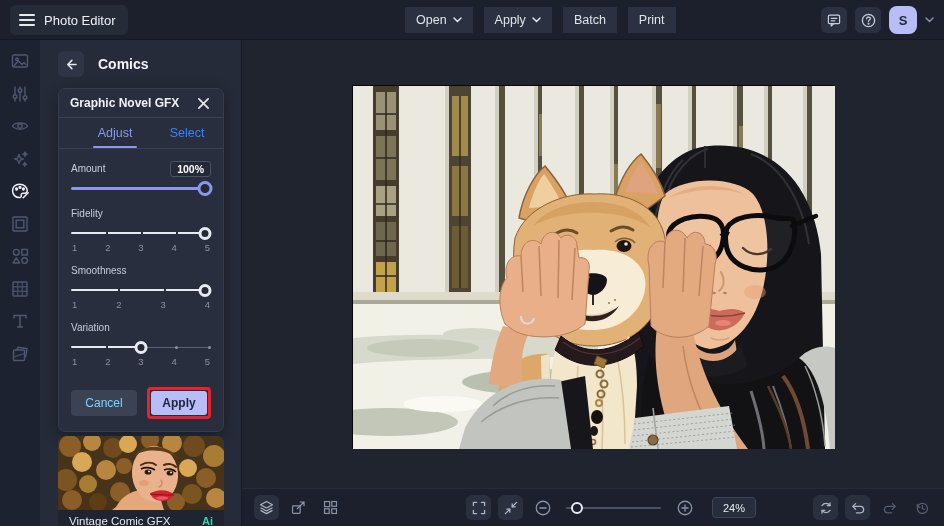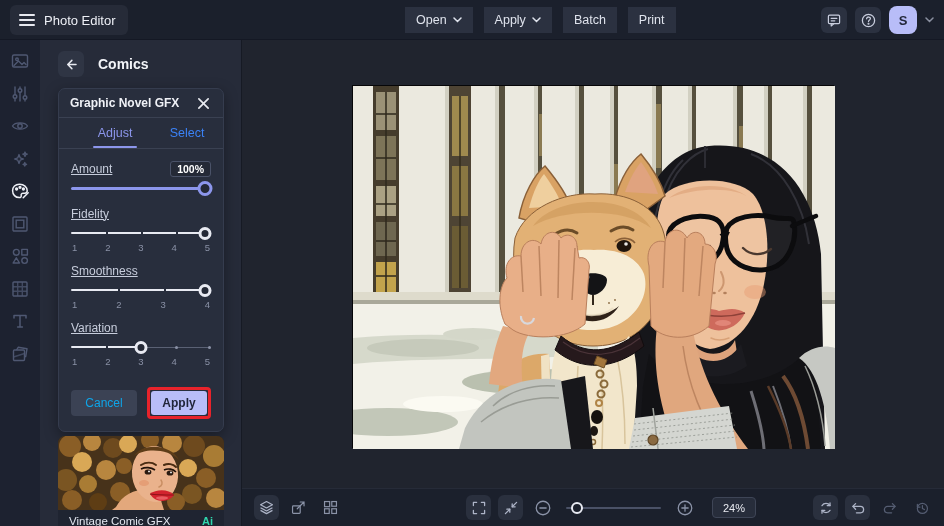--- a/index.html
+++ b/index.html
@@ -49,37 +49,37 @@
   .tabs { display:flex; height:30px;padding-left:20px; }
   .tab { flex:1; background:none; border:none; font-family:inherit; font-size:12.5px; color:#3b82f6;
     cursor:pointer; position:relative; }
   .tab.active { color:#8c96ec; }
   .tab.active::after { content:""; position:absolute; left:50%; bottom:0; transform:translateX(-50%);
     width:44px; height:2px; background:#8c96ec; border-radius:1px; }
   .dialog-body { padding:10px 12px 12px 12px; }
 
   .slider-row { margin-bottom:8px; }
   .slider-head { display:flex; justify-content:space-between; align-items:center; height:19px; }
-  .slider-label { font-size:12px; color:#c7cddc;text-decoration:underline; }
+  .slider-label { font-size:10px; color:#c7cddc; }
   .slider-value { font-size:10.5px; font-weight:bold; color:#fff; border:1px solid #4a5268;
     border-radius:3px; padding:1px 6px; background:#242936; }
   .track { position:relative; height:15px; margin-top:3px; cursor:pointer; }
   .tline { position:absolute; top:6px; left:0; right:0; height:2px; background:#e8eaf2; border-radius:2px; }
   .track.accent .tline { top:5.5px; height:3px; background:#8c96ec; }
   .notch { position:absolute; top:5px; width:2px; height:4px; background:#282e3d; }
   .tline-rest { position:absolute; top:6.5px; left:50%; right:0; height:1px; background:#5a6174; }
   .tdot { position:absolute; top:5.5px; width:3px; height:3px; border-radius:50%; background:#8a91a6; }
   .handle { position:absolute; top:1px; width:13px; height:13px; border-radius:50%;
     background:#242936; border:3px solid #e8eaf2; transform:translateX(-50%); cursor:grab; }
   .handle.accent-h { top:0; width:15px; height:15px; border:3.5px solid #8c96ec; }
   .ticks { display:flex; justify-content:space-between; font-size:9.5px; color:#8a91a6; margin-top:1px; padding:0 1px; }
 
   .dialog-actions { display:flex; justify-content:space-between; align-items:center; padding:8px 12px 12px 12px; }
   .btn-cancel { width:66px; height:26px; background:#3b4254; border:none; border-radius:4px;
-    color:#0ea5e9; font-size:12px; font-family:inherit; cursor:pointer; }
+    color:#7dd3fc; font-size:12px; font-family:inherit; cursor:pointer; }
   .apply-wrap { border:3px solid #e8232b; border-radius:4px; padding:1px; }
   .btn-apply { width:56px; height:24px; background:#b8bdf8; border:none; border-radius:3px;
     color:#20253a; font-size:12px; font-weight:bold; font-family:inherit; cursor:pointer; }
 
   .effect-card { margin:4px 18px 0 18px; width:166px; border-radius:7px; overflow:hidden; cursor:pointer; }
   .effect-thumb { height:74px; overflow:hidden; background:#3a2a16; }
   .effect-thumb svg { display:block; }
   .effect-label { height:22px; background:#1f2431; display:flex; align-items:center;
     justify-content:space-between; padding:0 11px; }
   .effect-name { font-size:11.5px; color:#e3e7f0; }

